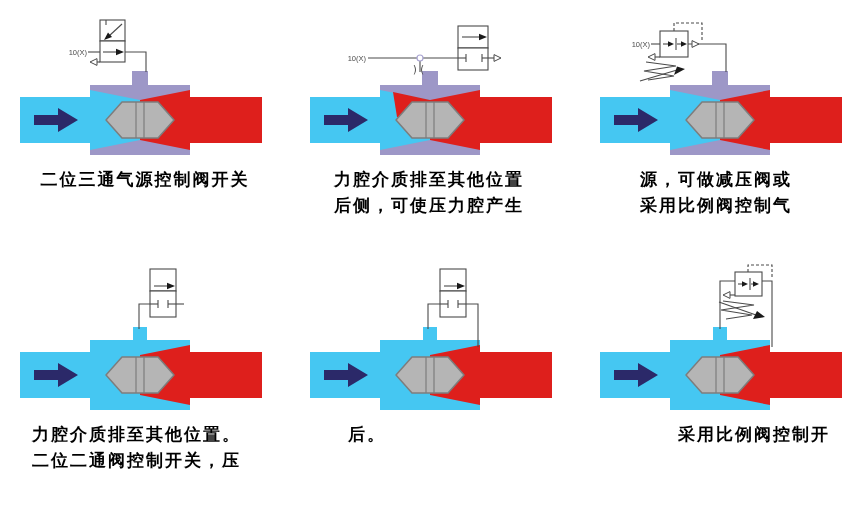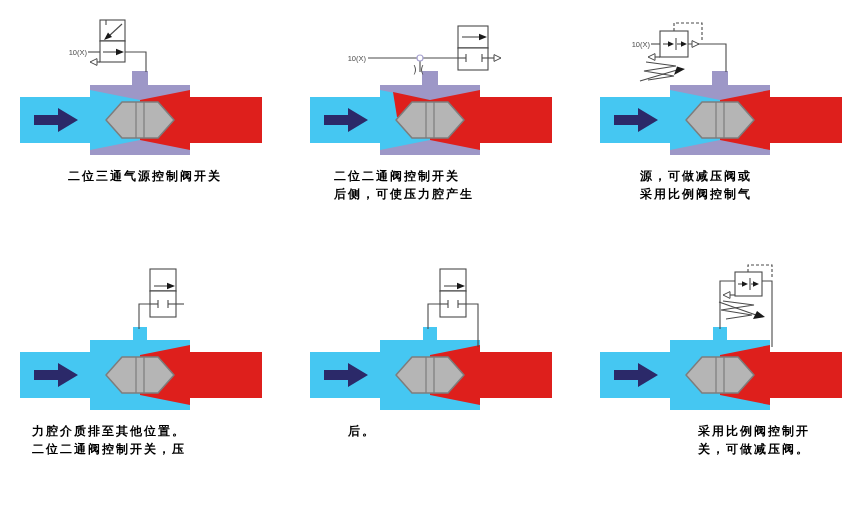--- a/index.html
+++ b/index.html
@@ -10,21 +10,21 @@
   html,body{margin:0;padding:0;background:#fff;}
   .board{
     width:868px;height:510px;background:#fff;overflow:hidden;
     display:grid;grid-template-columns:290px 290px 288px;grid-template-rows:255px 255px;
     font-family:"Liberation Serif", serif;
   }
   figure{margin:0;padding:0;width:100%;height:100%;}
   svg.art{display:block;width:290px;height:165px;}
   .cap{
     margin:2px 0 0 0;color:var(--caption-text);
-    font-size:12px;font-weight:bold;letter-spacing:2px;line-height:1.5;
+    font-size:17px;font-weight:bold;letter-spacing:2px;line-height:1.5;
   }
   .cap .cap-line{display:block;white-space:nowrap;}
   .cap .cap-line:empty{display:none;}
   .cap-c1{text-align:center;padding:0 6px;}
   .cap-c2{padding-left:44px;}
   .cap-c3{padding-left:60px;}
   .cap-c4{padding-left:32px;}
   .cap-c5{padding-left:58px;}
   .cap-c6{padding-left:60px;text-align:center;}
   .lbl{font-family:"Liberation Sans", sans-serif;font-size:7.5px;fill:var(--symbol-stroke);}
@@ -117,21 +117,21 @@
         <polygon class="fillhead" points="189,33.8 197,37 189,40.2"></polygon>
         <line x1="168" y1="58" x2="176" y2="58"></line>
         <line x1="176" y1="54" x2="176" y2="62"></line>
         <line x1="192" y1="54" x2="192" y2="62"></line>
         <line x1="192" y1="58" x2="204" y2="58"></line>
         <polygon class="openhead" points="204,54.6 211,58 204,61.4"></polygon>
         <text class="lbl" x="76" y="60.5" text-anchor="end">10(X)</text>
       </g>
     </svg>
     <figcaption class="cap cap-c2">
-      <span class="cap-line">二位二通阀控制开关</span>
+      <span class="cap-line">力腔介质排至其他位置</span>
       <span class="cap-line">后侧，可使压力腔产生</span>
     </figcaption>
   </figure>
 
   <figure>
     <svg class="art" viewBox="0 0 290 165">
       <g>
         <use href="#valve-purple"></use>
           <use href="#poppet"></use>
           <use href="#flow-arrow"></use>
@@ -231,17 +231,16 @@
         <polyline class="dash" points="168,17 168,10 192,10 192,23"></polyline>
         <polygon class="openhead" points="143,40 150,36.6 150,43.4"></polygon>
         <line x1="150" y1="40" x2="155" y2="40"></line>
         <polyline points="143,46 174,50 141,55 172,60 146,64" stroke-width="1.2"></polyline>
         <line x1="139" y1="47" x2="176" y2="60"></line>
         <polygon class="fillhead" points="177,56 185,62 173,64"></polygon>
       </g>
     </svg>
     <figcaption class="cap cap-c6">
       <span class="cap-line">采用比例阀控制开</span>
-      <span class="cap-line">关，可做减压阀。</span>
     </figcaption>
   </figure>
 
 </div>
 
 </body></html>

